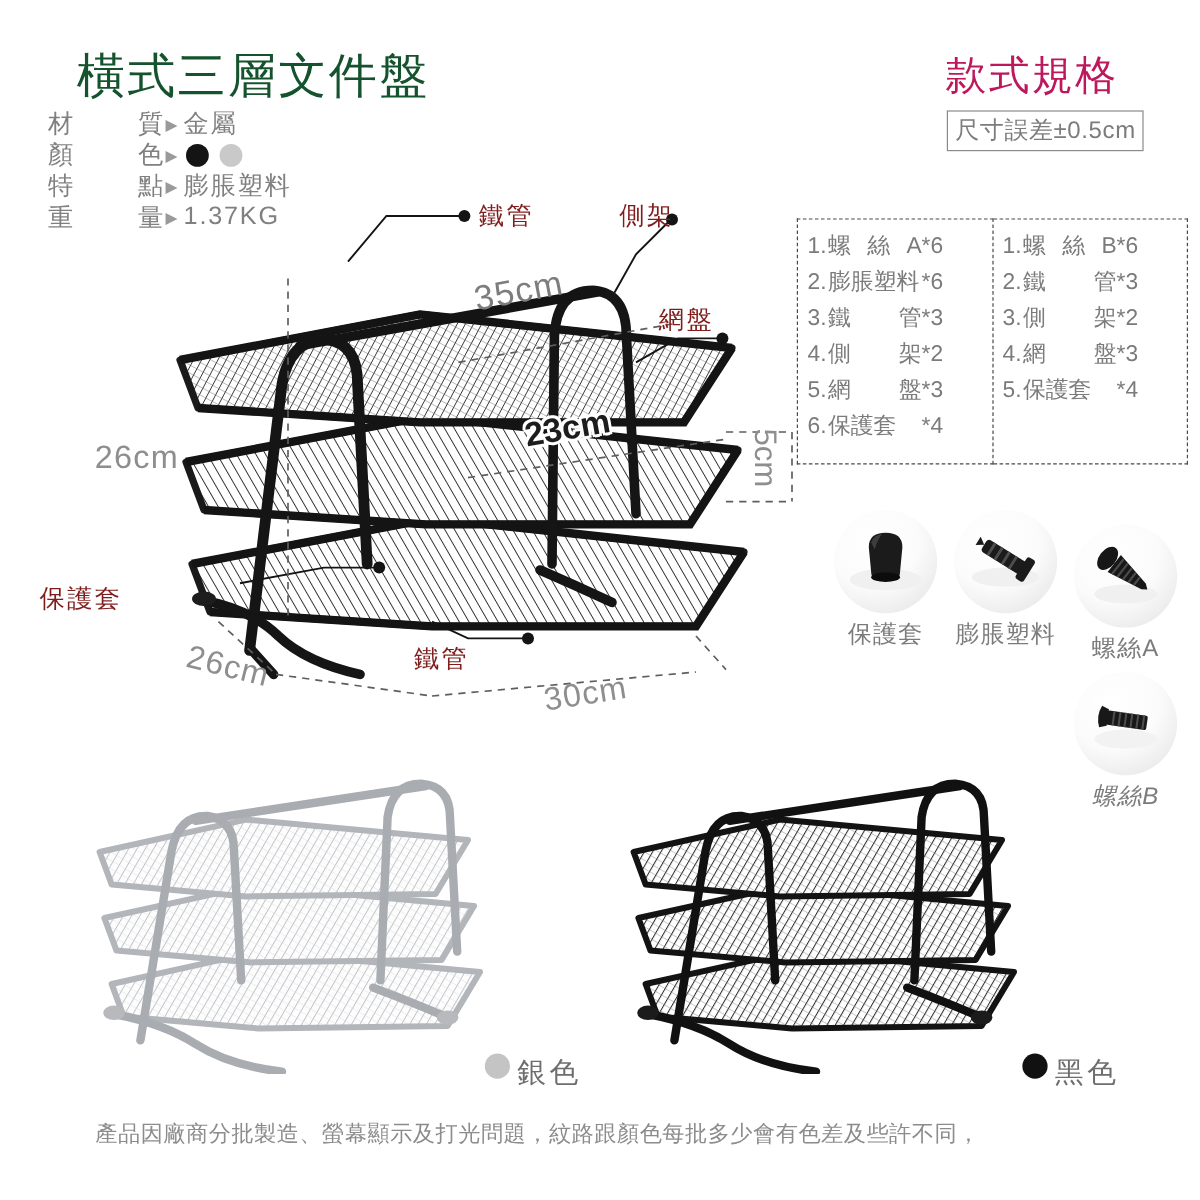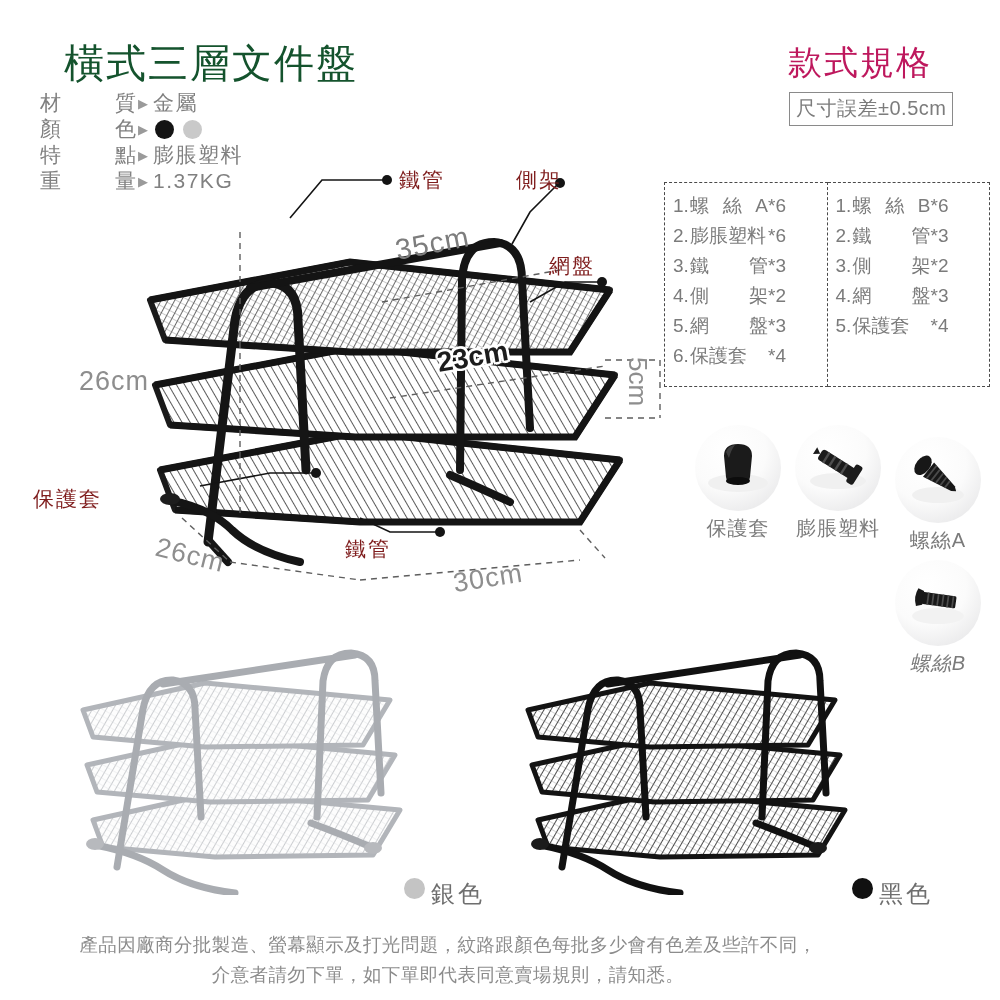--- a/index.html
+++ b/index.html
@@ -545,16 +545,15 @@
     <span>銀色</span>
   </div>
 
   <div class="abs swatch-row" style="left:852px; top:878px;">
     <span class="swatch-dot" style="background:#111111"></span>
     <span>黑色</span>
   </div>
 
   <div class="abs" id="footer">
     <div>產品因廠商分批製造、螢幕顯示及打光問題，紋路跟顏色每批多少會有色差及些許不同，</div>
-    <div>介意者請勿下單，如下單即代表同意賣場規則，請知悉。</div>
   </div>
 
 </div>
 
 </body></html>

